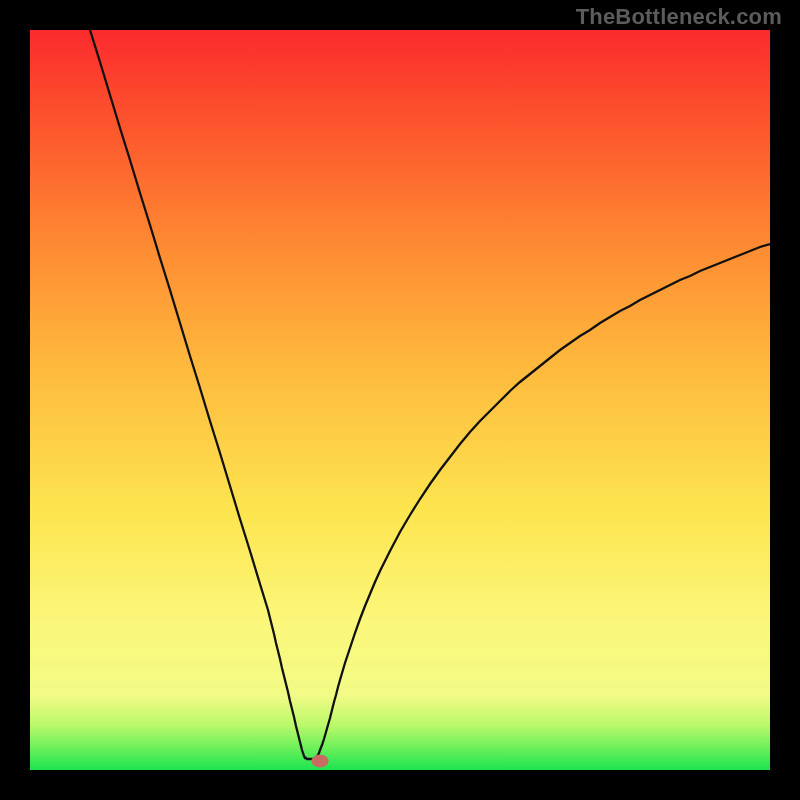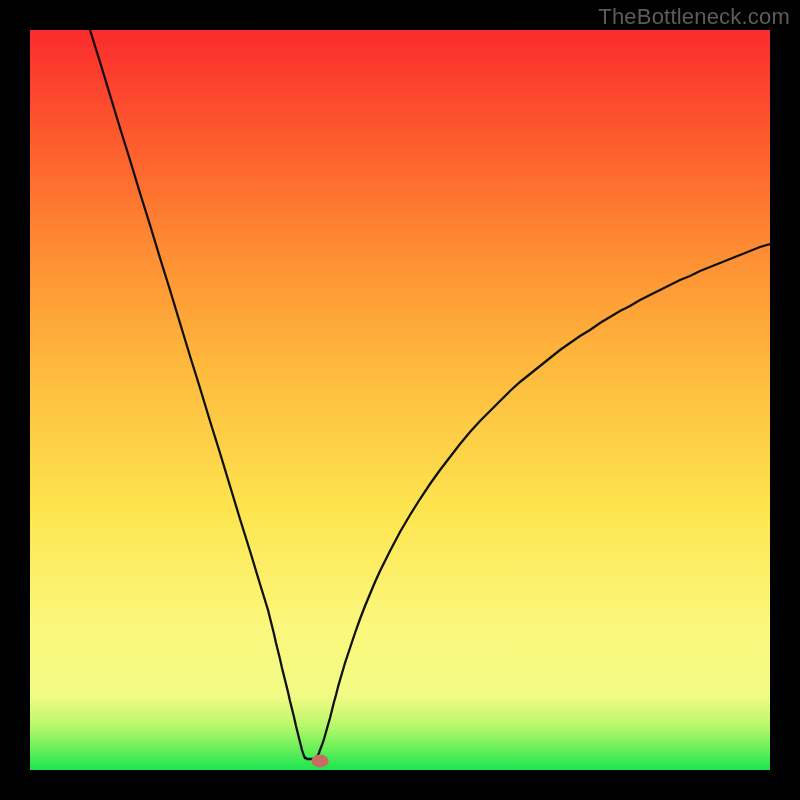--- a/index.html
+++ b/index.html
@@ -13,25 +13,25 @@
   }
   .frame {
     position: relative;
     width: 800px;
     height: 800px;
     background: #000;
   }
   .watermark {
     position: absolute;
     top: 4px;
-    right: 10px;
+    right: 18px;
     color: #5c5c5c;
     font-size: 22px;
     letter-spacing: 0.2px;
-    font-weight: 400;
+    font-weight: 700;
     z-index: 5;
   }
   .plot-area {
     position: absolute;
     left: 30px;
     top: 30px;
     width: 740px;
     height: 740px;
     background: linear-gradient(to top,
       #1de451 0%,

